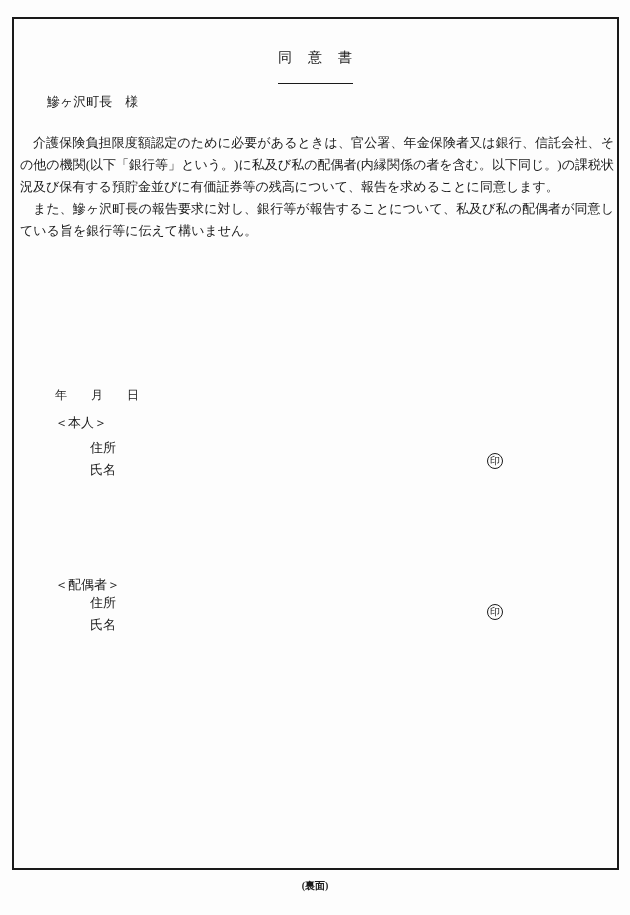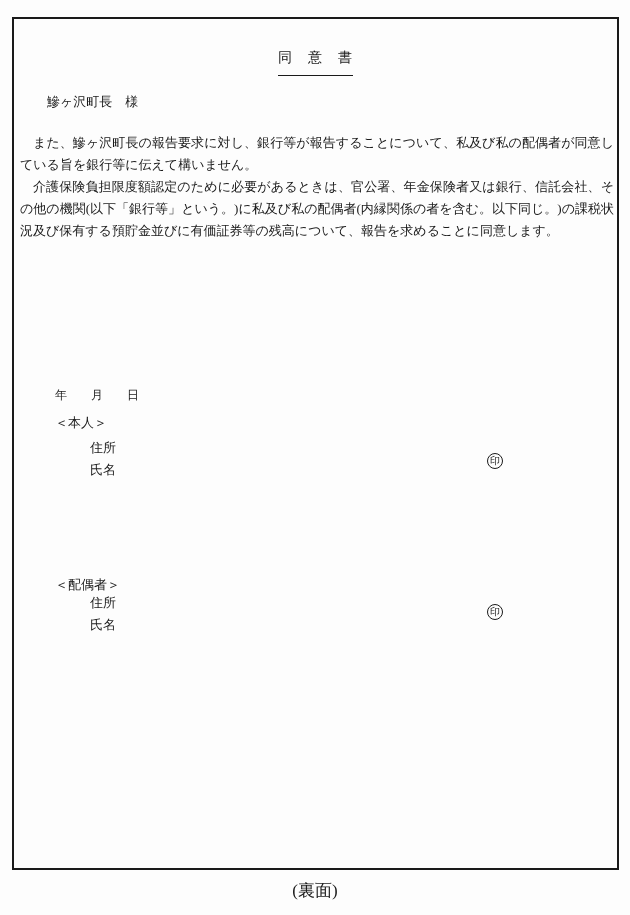--- a/index.html
+++ b/index.html
@@ -10,21 +10,21 @@
     color: #1a1a1a;
   }
   .page { position: relative; width: 630px; height: 915px; background: #fdfdfd; overflow: hidden; }
   .frame {
     position: absolute; left: 12px; top: 17px;
     width: 603px; height: 849px;
     border: 2px solid #1a1a1a;
     background: #fdfdfd;
   }
   .title { position: absolute; top: 30px; left: 0; width: 100%; text-align: center; font-size: 14px; letter-spacing: 1px; }
-  .title-text { border-bottom: 1px solid #1a1a1a; padding-bottom: 10px; }
+  .title-text { border-bottom: 1px solid #1a1a1a; padding-bottom: 18px; }
   .addressee { position: absolute; top: 74px; left: 14px; font-size: 13px; margin-left: 19px; }
   .body-text {
     position: absolute; top: 113px; left: 6px; width: 594px;
     font-size: 13px; line-height: 22px; text-align: justify;
   }
   .body-text p { margin: 0; text-indent: 1em; }
   .date-line { position: absolute; top: 368px; left: 41px; font-size: 12px; }
   .signer-label { position: absolute; left: 41px; font-size: 13px; }
   .field-label { position: absolute; left: 76px; font-size: 13px; }
   .self-label { top: 395px; text-align: center; }
@@ -35,37 +35,37 @@
   .spouse-name { top: 597px; }
   .seal {
     position: absolute; width: 16px; height: 16px; box-sizing: border-box;
     border: 1px solid #1a1a1a; border-radius: 50%;
     display: flex; align-items: center; justify-content: center;
     background: transparent;
   }
   .seal-char { font-size: 10px; line-height: 1; }
   .seal-self { left: 473px; top: 434px; }
   .seal-spouse { left: 473px; top: 585px; }
-  .footer-note { position: absolute; top: 879px; left: 0; width: 100%; text-align: center; font-size: 17px; }
+  .footer-note { position: absolute; top: 879px; left: 0; width: 100%; text-align: center; font-size: 10px; font-weight: bold; }
 </style>
 </head>
 <body>
 
 <div class="page">
   <div class="frame">
 
     <div class="title">
       <span class="title-text">同　意　書</span>
     </div>
 
     <div class="addressee">鰺ヶ沢町長　様</div>
 
     <div class="body-text">
+      <p>介護保険負担限度額認定のために必要があるときは、官公署、年金保険者又は銀行、信託会社、その他の機関(以下「銀行等」という。)に私及び私の配偶者(内縁関係の者を含む。以下同じ。)の課税状況及び保有する預貯金並びに有価証券等の残高について、報告を求めることに同意します。</p>
       <p>また、鰺ヶ沢町長の報告要求に対し、銀行等が報告することについて、私及び私の配偶者が同意している旨を銀行等に伝えて構いません。</p>
-      <p>介護保険負担限度額認定のために必要があるときは、官公署、年金保険者又は銀行、信託会社、その他の機関(以下「銀行等」という。)に私及び私の配偶者(内縁関係の者を含む。以下同じ。)の課税状況及び保有する預貯金並びに有価証券等の残高について、報告を求めることに同意します。</p>
     </div>
 
     <div class="date-line">年　　月　　日</div>
 
     <div class="signer-label self-label">＜本人＞</div>
     <div class="field-label self-address">住所</div>
     <div class="field-label self-name">氏名</div>
     <span class="seal seal-self">
       <span class="seal-char">印</span>
     </span>

